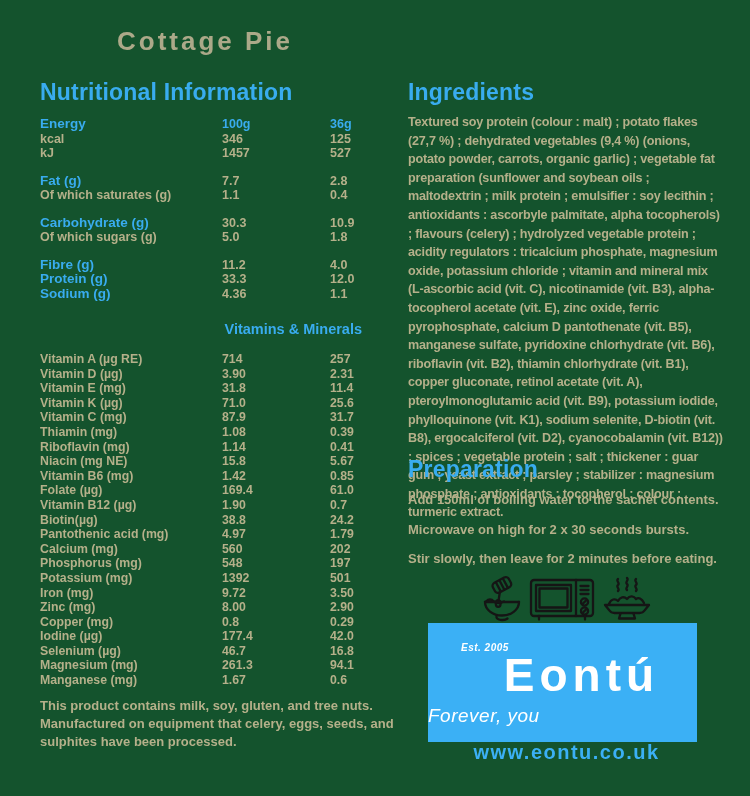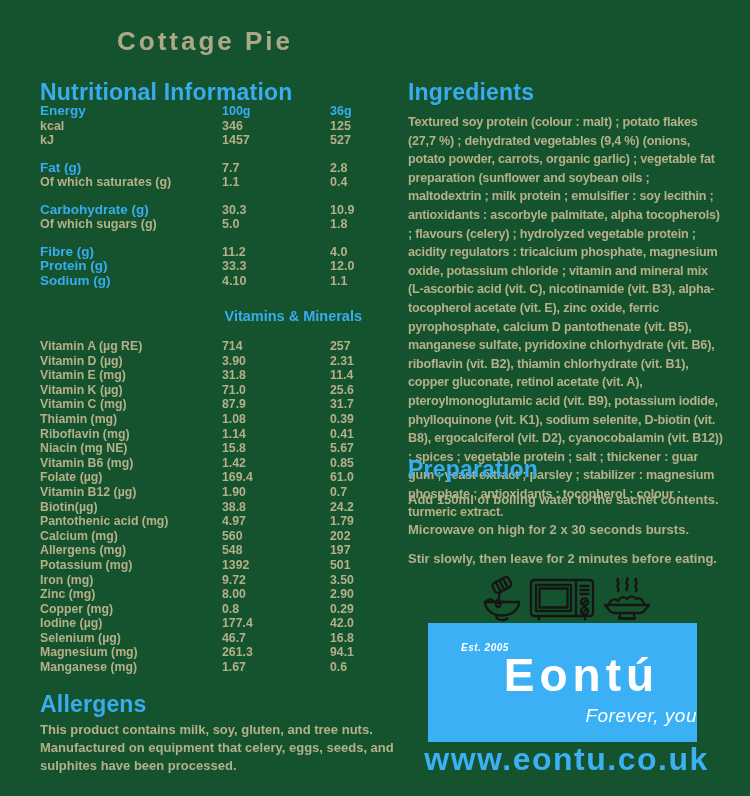--- a/index.html
+++ b/index.html
@@ -18,21 +18,21 @@
   .title{
     position:absolute;left:40px;top:26px;width:330px;text-align:center;
     font-size:26px;font-weight:bold;letter-spacing:3px;color:var(--title-tan);
   }
   h2.section{
     font-size:23px;font-weight:bold;color:var(--blue);margin:0;line-height:24px;
     letter-spacing:0.2px;
   }
   
   .left{position:absolute;left:40px;top:80px;width:322px;}
-  .macro{}
+  .macro{margin-top:13px;}
   .row{position:relative;height:14.5px;line-height:14.5px;font-size:12.5px;
        font-weight:bold;color:var(--tan);white-space:nowrap;}
   .row.gap{margin-top:13px;}
   .row.header .lbl,.row.main .lbl{color:var(--blue);font-size:13.5px;}
   .row.header .v{color:var(--blue);}
   .v{position:absolute;top:0;}
   .v1{left:182px;}
   .v2{left:290px;}
   .vit-heading{font-size:14.5px;font-weight:bold;color:var(--blue);
                margin:21px 0 15px;line-height:15px;text-align:right;}
@@ -52,24 +52,24 @@
          justify-content:center;align-items:flex-end;gap:7px;}
   .icons svg{display:block;}
   .logo{
     position:absolute;left:428px;top:623px;width:269px;height:119px;
     background:var(--logo-blue);color:#ffffff;
   }
   .logo .est{position:absolute;left:33px;top:19px;font-size:10px;
              font-style:italic;font-weight:bold;letter-spacing:0.5px;}
   .logo .name{position:absolute;left:0;right:0;top:27px;text-align:center;
               font-size:46px;font-weight:bold;letter-spacing:5px;line-height:50px;padding-left:38px;}
-  .logo .tagline{position:absolute;left:0;right:0;top:82px;text-align:right;
+  .logo .tagline{position:absolute;left:0;right:0;top:82px;text-align:left;
                  font-size:19px;font-style:italic;letter-spacing:0.5px;}
   .website{position:absolute;left:408px;top:741px;width:317px;text-align:center;
-           font-size:32px;font-weight:bold;color:var(--logo-blue);
+           font-size:20px;font-weight:bold;color:var(--logo-blue);
            letter-spacing:1.5px;}
 </style>
 </head>
 <body>
 
 <div class="page">
 
   <div class="title">Cottage Pie</div>
 
   <div class="left">
@@ -77,52 +77,51 @@
     <div class="macro" id="macro-table">
         <div class="row header"><span class="lbl">Energy</span><span class="v v1">100g</span><span class="v v2">36g</span></div>
         <div class="row sub"><span class="lbl">kcal</span><span class="v v1">346</span><span class="v v2">125</span></div>
         <div class="row sub"><span class="lbl">kJ</span><span class="v v1">1457</span><span class="v v2">527</span></div>
         <div class="row main gap"><span class="lbl">Fat  (g)</span><span class="v v1">7.7</span><span class="v v2">2.8</span></div>
         <div class="row sub"><span class="lbl">Of which saturates (g)</span><span class="v v1">1.1</span><span class="v v2">0.4</span></div>
         <div class="row main gap"><span class="lbl">Carbohydrate (g)</span><span class="v v1">30.3</span><span class="v v2">10.9</span></div>
         <div class="row sub"><span class="lbl">Of which sugars (g)</span><span class="v v1">5.0</span><span class="v v2">1.8</span></div>
         <div class="row main gap"><span class="lbl">Fibre (g)</span><span class="v v1">11.2</span><span class="v v2">4.0</span></div>
         <div class="row main"><span class="lbl">Protein (g)</span><span class="v v1">33.3</span><span class="v v2">12.0</span></div>
-        <div class="row main"><span class="lbl">Sodium (g)</span><span class="v v1">4.10</span><span class="v v2">1.1</span></div>
+        <div class="row main"><span class="lbl">Sodium (g)</span><span class="v v1">4.36</span><span class="v v2">1.1</span></div>
       </div>
     <div class="vit-heading">Vitamins &amp; Minerals</div>
     <div class="vit" id="vitamin-table">
         <div class="row sub"><span class="lbl">Vitamin A (µg RE)</span><span class="v v1">714</span><span class="v v2">257</span></div>
         <div class="row sub"><span class="lbl">Vitamin D (µg)</span><span class="v v1">3.90</span><span class="v v2">2.31</span></div>
         <div class="row sub"><span class="lbl">Vitamin E (mg)</span><span class="v v1">31.8</span><span class="v v2">11.4</span></div>
         <div class="row sub"><span class="lbl">Vitamin K (µg)</span><span class="v v1">71.0</span><span class="v v2">25.6</span></div>
         <div class="row sub"><span class="lbl">Vitamin C (mg)</span><span class="v v1">87.9</span><span class="v v2">31.7</span></div>
         <div class="row sub"><span class="lbl">Thiamin (mg)</span><span class="v v1">1.08</span><span class="v v2">0.39</span></div>
         <div class="row sub"><span class="lbl">Riboflavin (mg)</span><span class="v v1">1.14</span><span class="v v2">0.41</span></div>
         <div class="row sub"><span class="lbl">Niacin (mg NE)</span><span class="v v1">15.8</span><span class="v v2">5.67</span></div>
         <div class="row sub"><span class="lbl">Vitamin B6 (mg)</span><span class="v v1">1.42</span><span class="v v2">0.85</span></div>
         <div class="row sub"><span class="lbl">Folate (µg)</span><span class="v v1">169.4</span><span class="v v2">61.0</span></div>
         <div class="row sub"><span class="lbl">Vitamin B12 (µg)</span><span class="v v1">1.90</span><span class="v v2">0.7</span></div>
         <div class="row sub"><span class="lbl">Biotin(µg)</span><span class="v v1">38.8</span><span class="v v2">24.2</span></div>
         <div class="row sub"><span class="lbl">Pantothenic acid (mg)</span><span class="v v1">4.97</span><span class="v v2">1.79</span></div>
         <div class="row sub"><span class="lbl">Calcium (mg)</span><span class="v v1">560</span><span class="v v2">202</span></div>
-        <div class="row sub"><span class="lbl">Allergens (mg)</span><span class="v v1">548</span><span class="v v2">197</span></div>
+        <div class="row sub"><span class="lbl">Phosphorus (mg)</span><span class="v v1">548</span><span class="v v2">197</span></div>
         <div class="row sub"><span class="lbl">Potassium (mg)</span><span class="v v1">1392</span><span class="v v2">501</span></div>
         <div class="row sub"><span class="lbl">Iron (mg)</span><span class="v v1">9.72</span><span class="v v2">3.50</span></div>
         <div class="row sub"><span class="lbl">Zinc (mg)</span><span class="v v1">8.00</span><span class="v v2">2.90</span></div>
         <div class="row sub"><span class="lbl">Copper (mg)</span><span class="v v1">0.8</span><span class="v v2">0.29</span></div>
         <div class="row sub"><span class="lbl">Iodine (µg)</span><span class="v v1">177.4</span><span class="v v2">42.0</span></div>
         <div class="row sub"><span class="lbl">Selenium (µg)</span><span class="v v1">46.7</span><span class="v v2">16.8</span></div>
         <div class="row sub"><span class="lbl">Magnesium (mg)</span><span class="v v1">261.3</span><span class="v v2">94.1</span></div>
         <div class="row sub"><span class="lbl">Manganese (mg)</span><span class="v v1">1.67</span><span class="v v2">0.6</span></div>
       </div>
   </div>
 
   <div class="allergens">
-    <h2 class="section">Allergens</h2>
     <p>This product contains milk, soy, gluten, and tree nuts. Manufactured on equipment that celery, eggs, seeds, and sulphites have been processed.</p>
   </div>
 
   <div class="ingredients">
     <h2 class="section">Ingredients</h2>
     <p>Textured soy protein (colour : malt) ; potato flakes (27,7 %) ; dehydrated vegetables (9,4 %) (onions, potato powder, carrots, organic garlic) ; vegetable fat preparation (sunflower and soybean oils ; maltodextrin ; milk protein ; emulsifier : soy lecithin ; antioxidants : ascorbyle palmitate, alpha tocopherols) ; flavours (celery) ; hydrolyzed vegetable protein ; acidity regulators : tricalcium phosphate, magnesium oxide, potassium chloride ; vitamin and mineral mix (L-ascorbic acid (vit. C), nicotinamide (vit. B3), alpha-tocopherol acetate (vit. E), zinc oxide, ferric pyrophosphate, calcium D pantothenate (vit. B5), manganese sulfate, pyridoxine chlorhydrate (vit. B6), riboflavin (vit. B2), thiamin chlorhydrate (vit. B1), copper gluconate, retinol acetate (vit. A), pteroylmonoglutamic acid (vit. B9), potassium iodide, phylloquinone (vit. K1), sodium selenite, D-biotin (vit. B8), ergocalciferol (vit. D2), cyanocobalamin (vit. B12)) ; spices ; vegetable protein ; salt ; thickener : guar gum ; yeast extract ; parsley ; stabilizer : magnesium phosphate ; antioxidants : tocopherol ; colour : turmeric extract.</p>
   </div>
 
   <div class="preparation">
     <h2 class="section">Preparation</h2>

